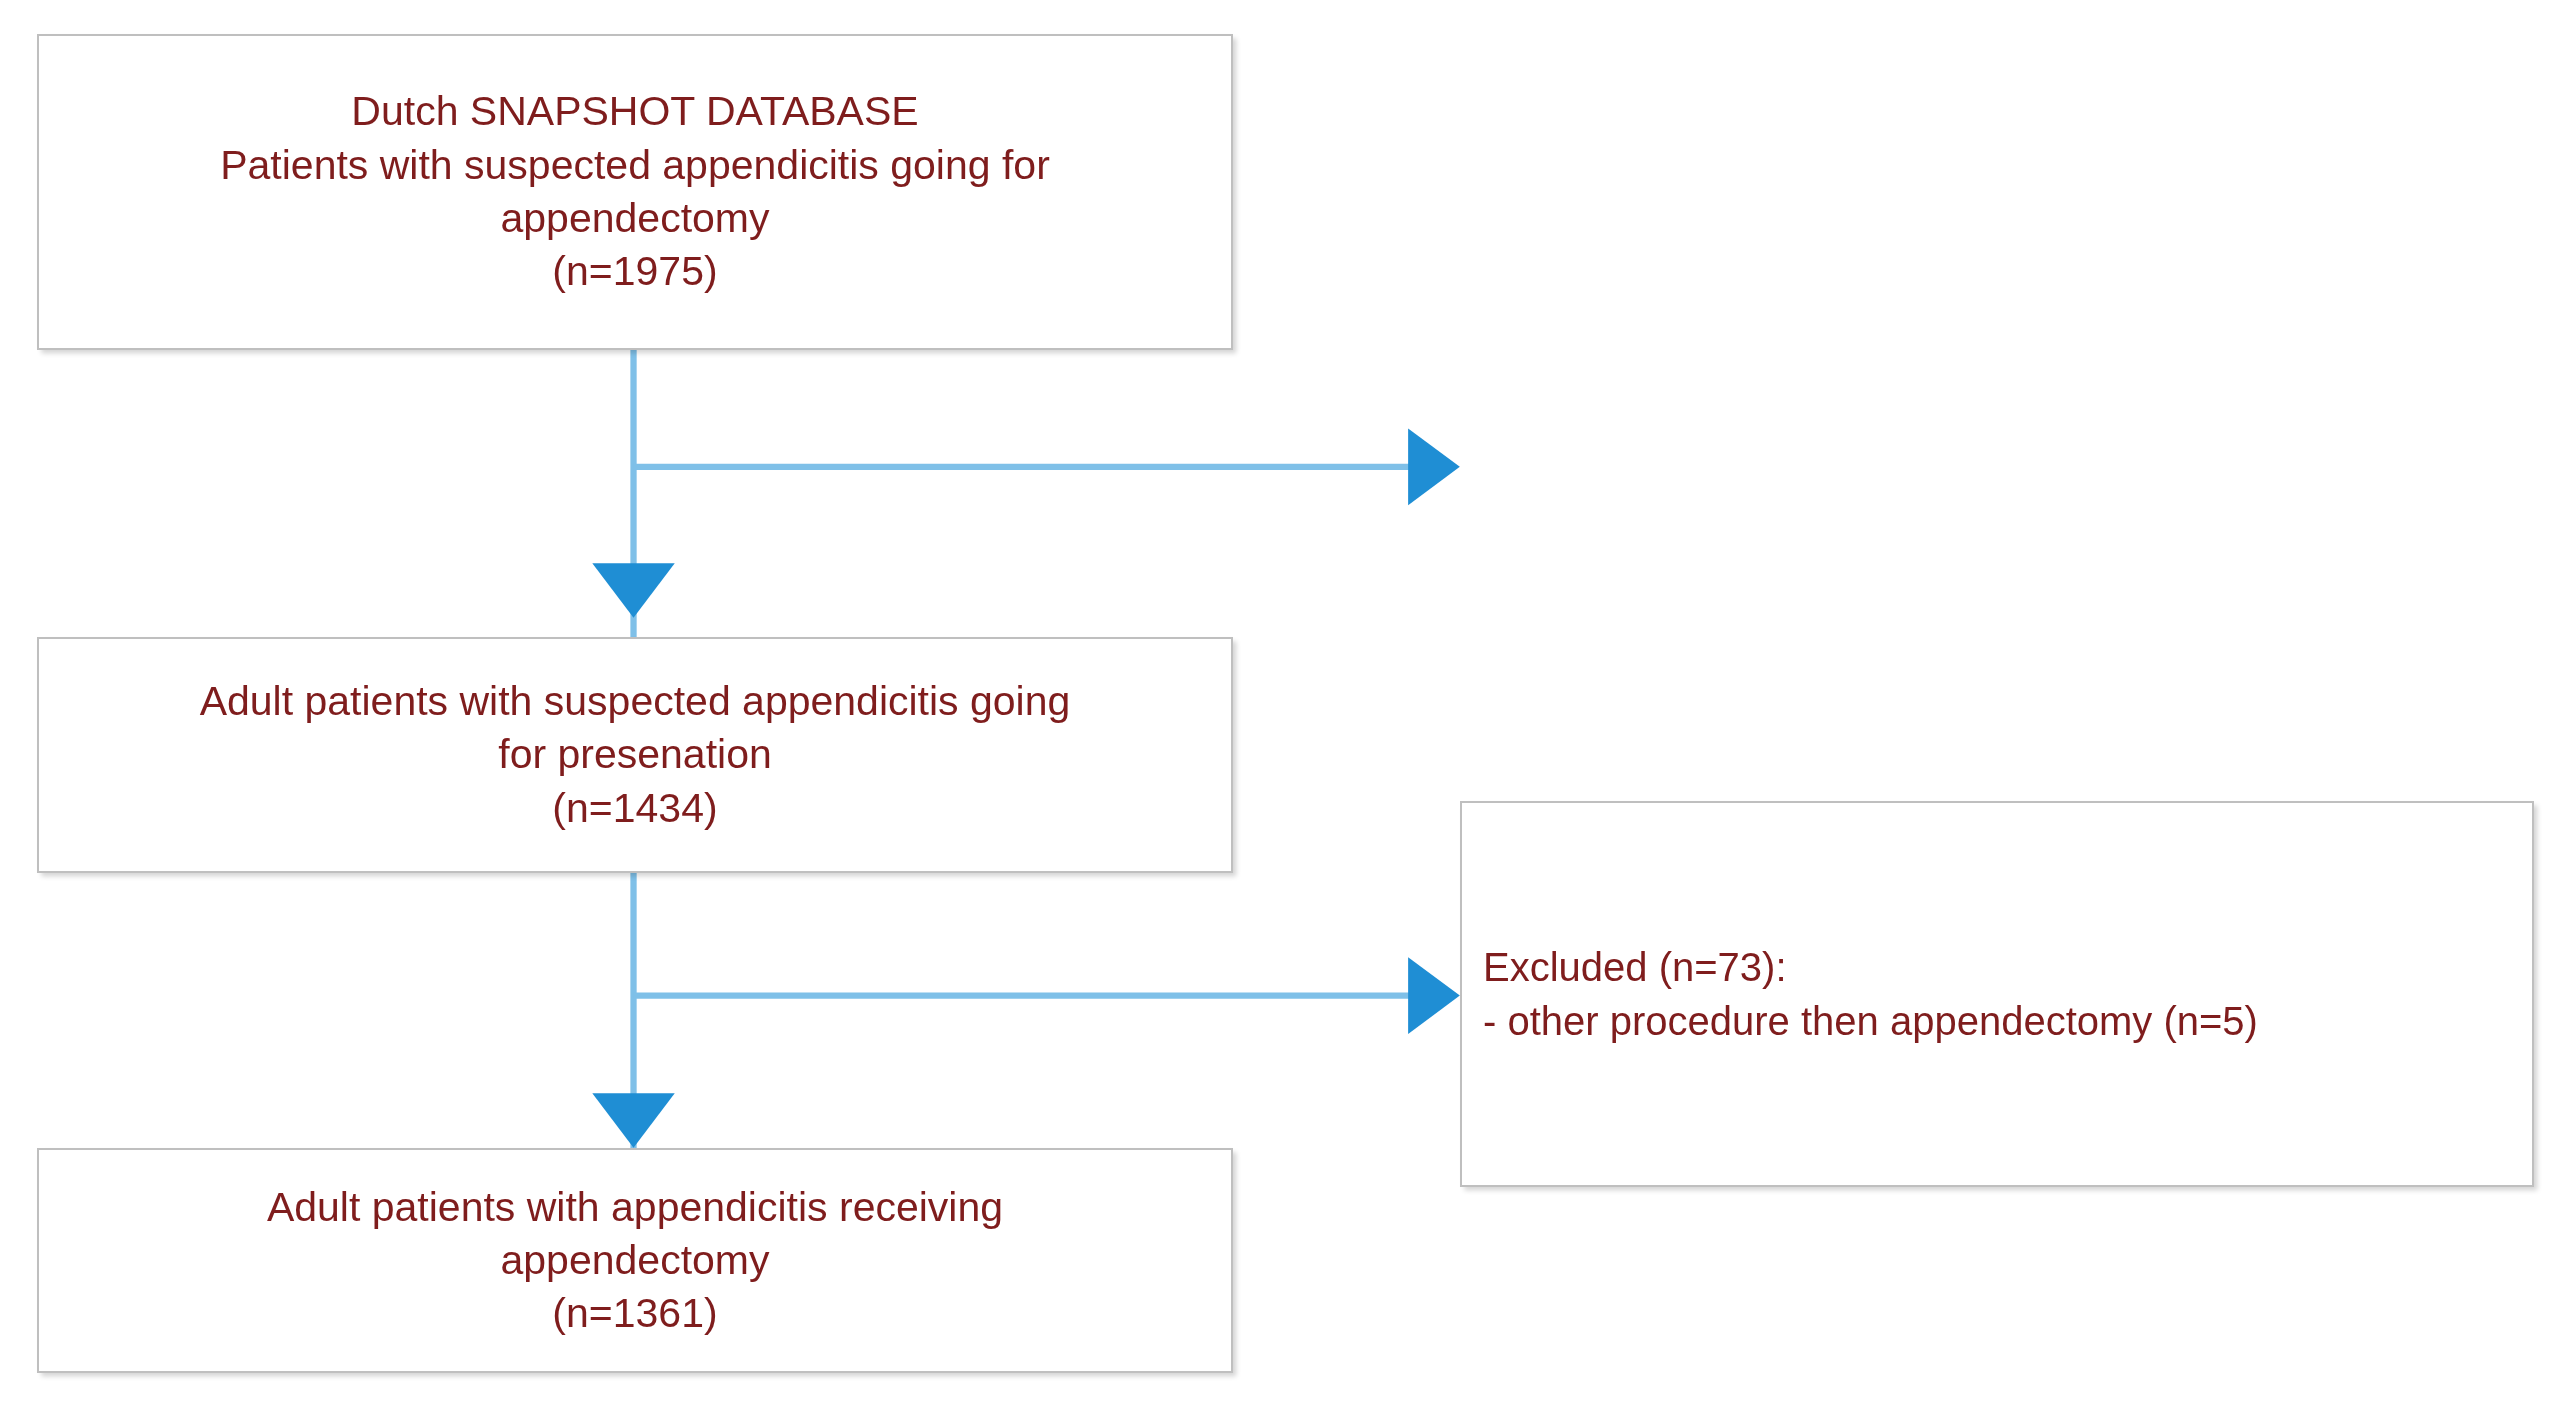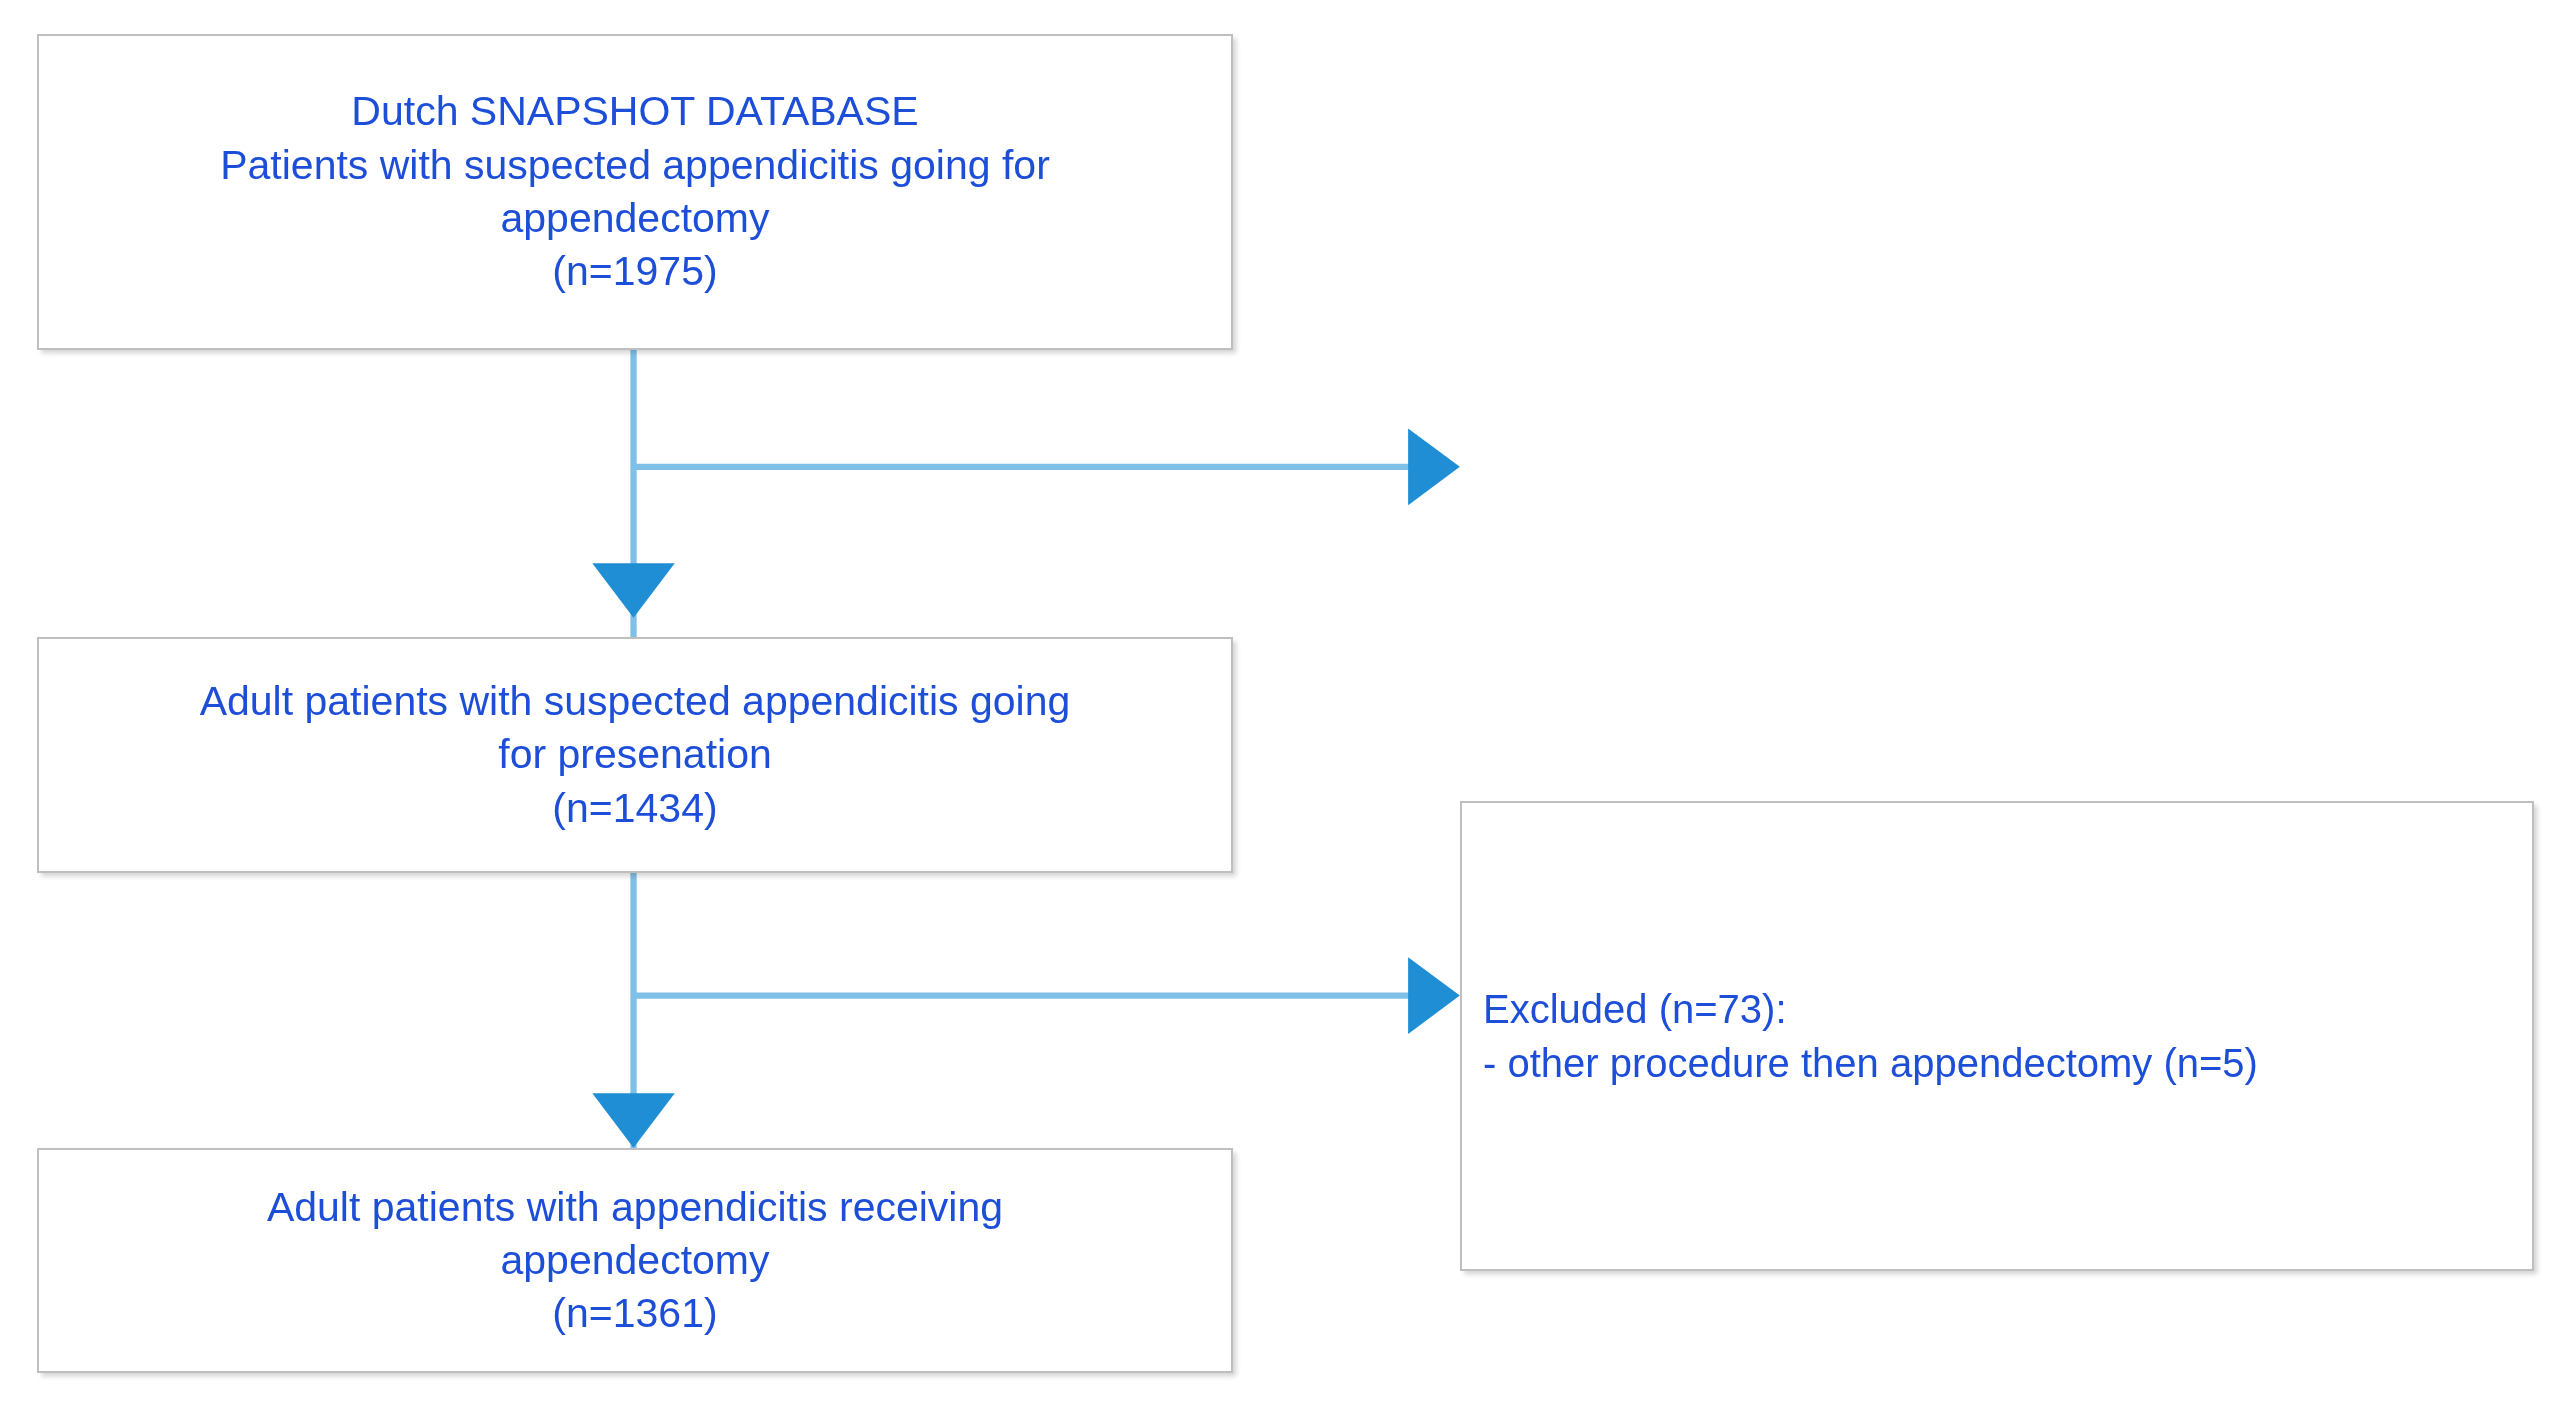--- a/index.html
+++ b/index.html
@@ -28,21 +28,21 @@
   }
   .node {
     position: absolute;
     box-sizing: border-box;
     background: #ffffff;
     border: 2.1px solid #bfbfbf;
     box-shadow: 3.5px 3.5px 4.9px rgba(0,0,0,0.17);
     display: flex;
     flex-direction: column;
     justify-content: center;
-    color: #1d4ed8;
+    color: #7f1d1d;
     font-size: 41px;
     line-height: 1.30;
   }
   .node.centered {
     align-items: center;
     text-align: center;
     padding: 7px 18px;
   }
   .node.left-aligned {
     align-items: flex-start;
@@ -68,21 +68,21 @@
     width: 1196px; height: 225px;
   }
   #node-children-excluded {
     left: 1460px; top: 381px;
     width: 775px; height: 191px;
     font-size: 40px;
     line-height: 1.42;
   }
   #node-excluded-detail {
     left: 1460px; top: 801px;
-    width: 1074px; height: 470px;
+    width: 1074px; height: 386px;
     font-size: 40px;
     line-height: 1.36;
     padding-left: 21px;
   }
 </style>
 </head>
 <body>
 
 <div id="canvas">
 

